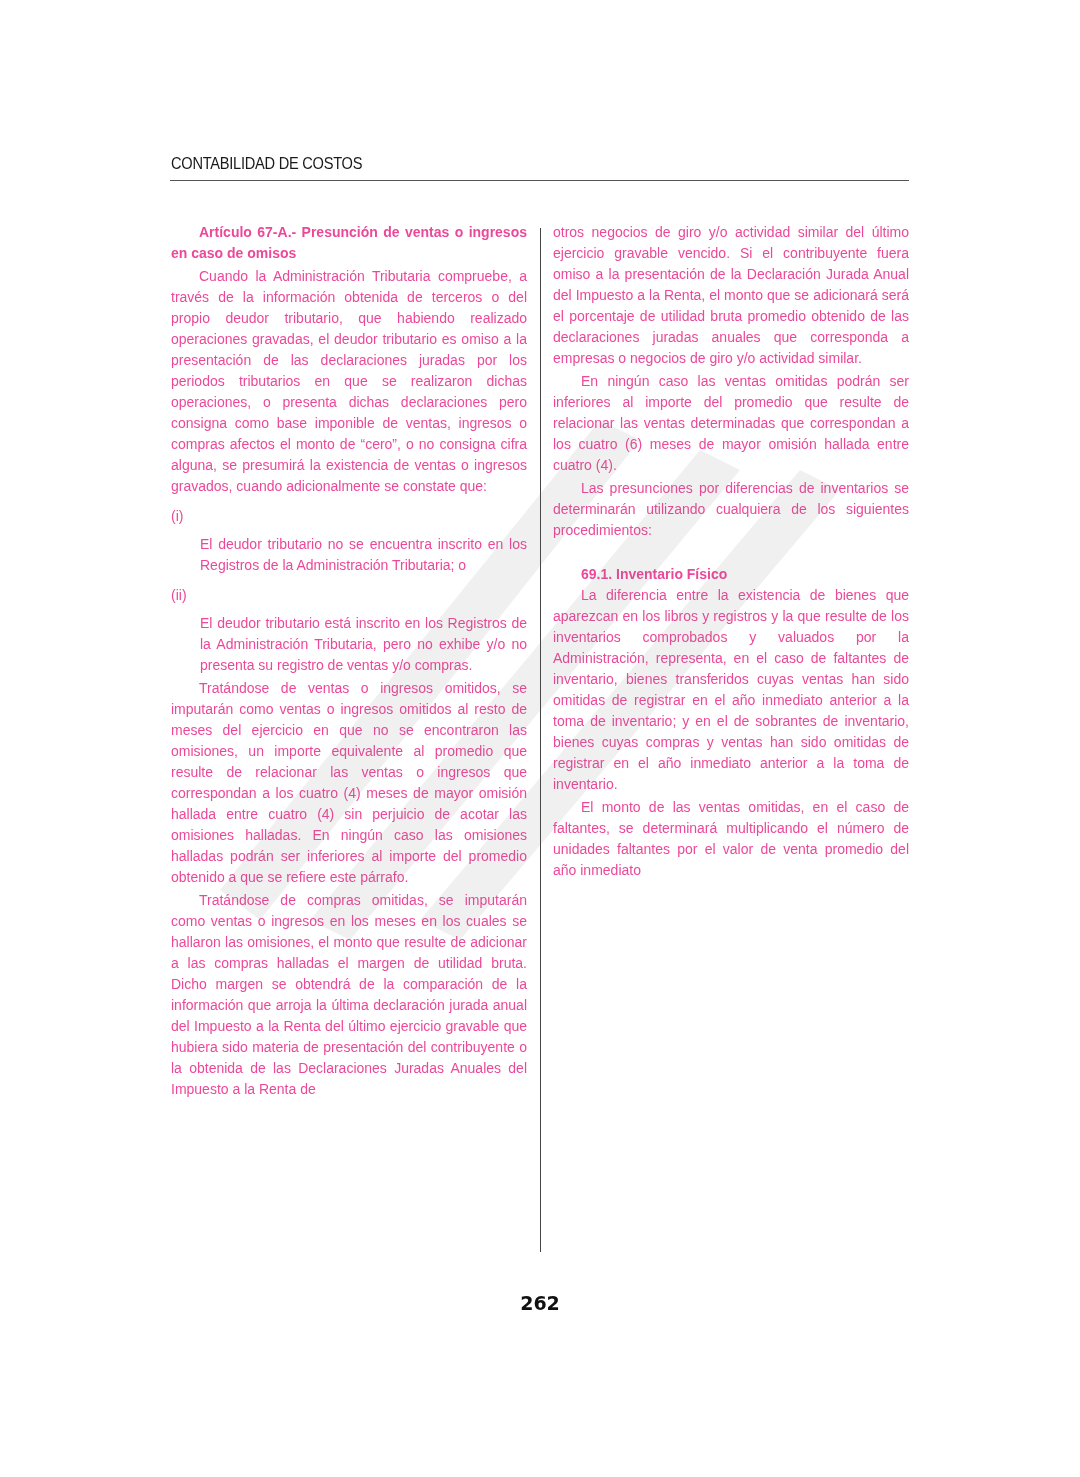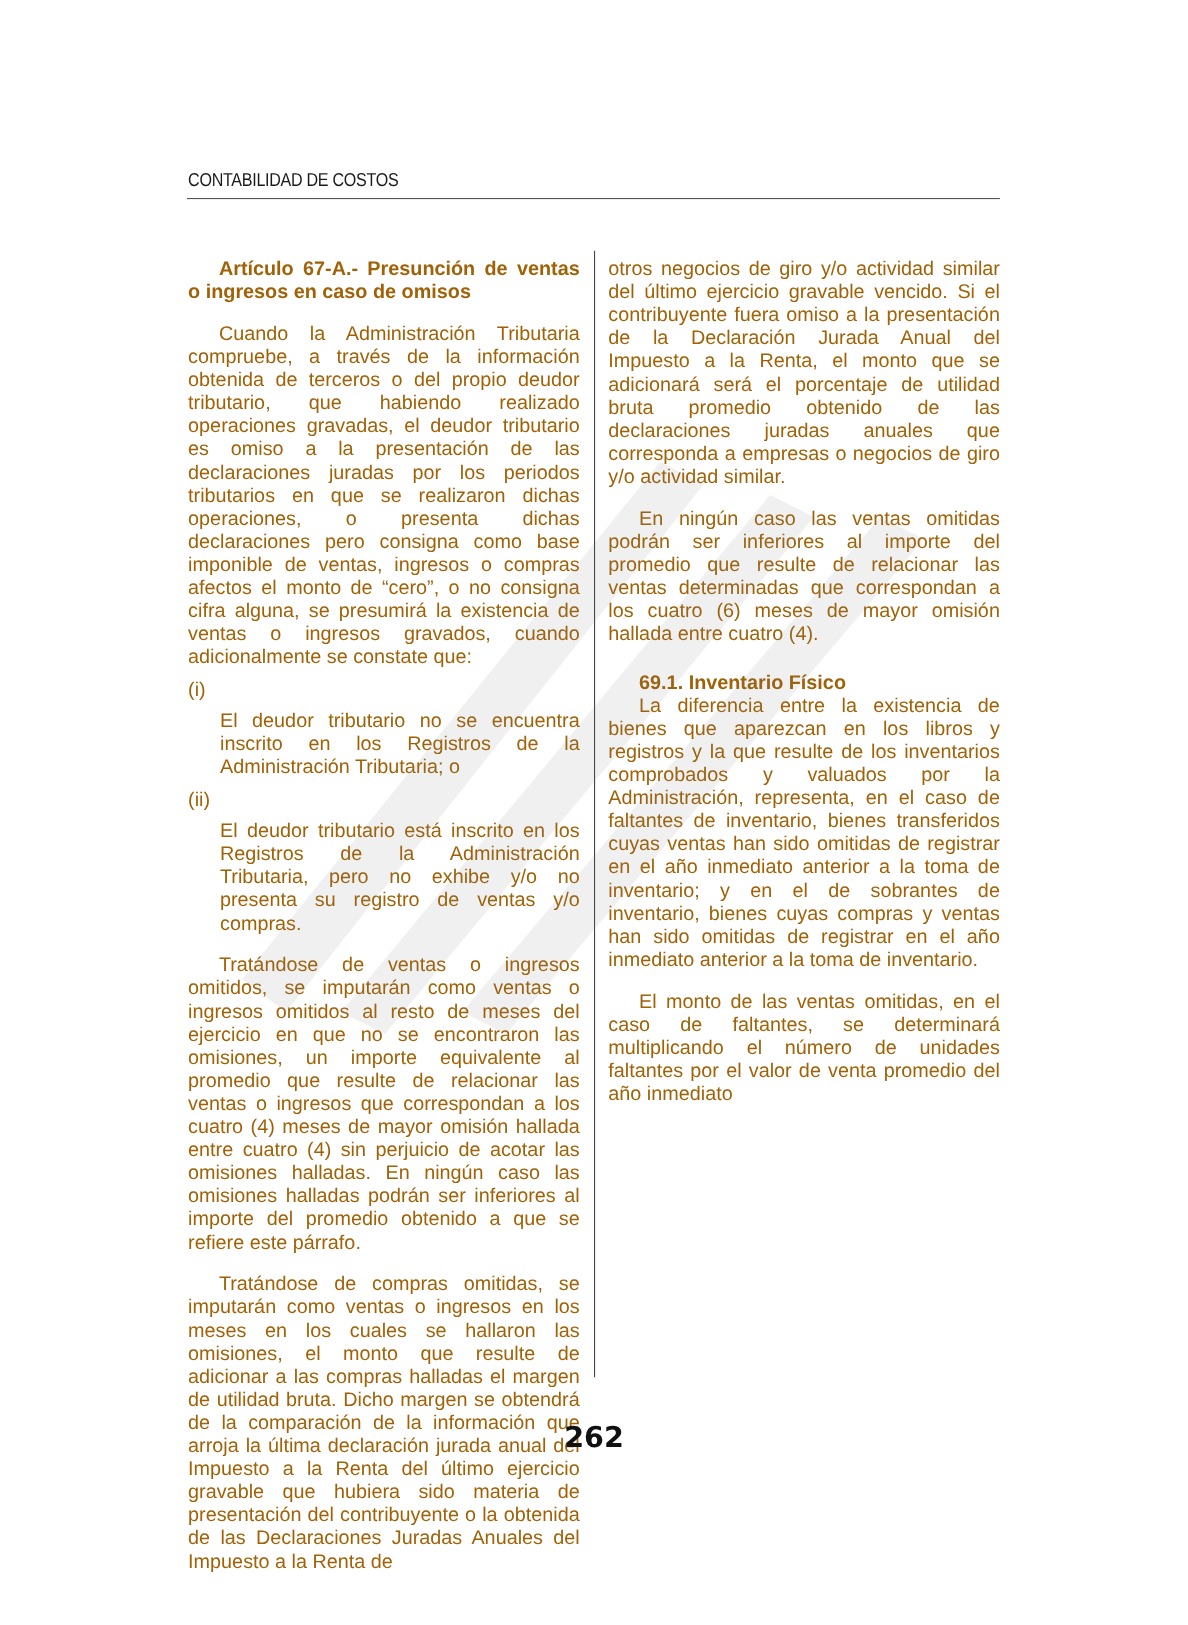--- a/index.html
+++ b/index.html
@@ -5,37 +5,37 @@
   html, body { margin: 0; padding: 0; background: #ffffff; }
   body { width: 1080px; height: 1477px; position: relative; overflow: hidden; }
   .page { position: absolute; left: 0; top: 0; width: 1080px; height: 1477px; background: #fff; }
   .running-header {
     position: absolute; left: 171px; top: 154px;
     font-family: "Liberation Sans", sans-serif; font-size: 17px; color: #1a1a1a;
     letter-spacing: -0.3px; transform: scaleX(0.86); transform-origin: left top;
   }
   .header-rule { position: absolute; left: 170px; top: 180px; width: 739px; height: 1px; background: #555; }
   .col {
-    position: absolute; top: 234px; width: 356px;
-    font-family: "Liberation Sans", sans-serif; font-size: 18px; line-height: 21px; color: #a16207;
+    position: absolute; top: 222px; width: 356px;
+    font-family: "Liberation Sans", sans-serif; font-size: 14px; line-height: 21px; color: #ec4899;
   }
   .col-left { left: 171px; }
   .col-right { left: 553px; }
   .divider { position: absolute; left: 540px; top: 228px; width: 1px; height: 1024px; background: #444; }
   p { margin: 0; text-align: justify; }
   .indent { text-indent: 28px; }
-  .gap { margin-top: 17px; }
+  .gap { margin-top: 2px; }
   .bold { font-weight: bold; }
   .list-item { display: flex; margin-top: 9px; }
   .list-item .marker { width: 29px; flex: none; }
   .list-item .text { flex: 1; text-align: justify; margin-top: 28px; }
   .subhead { font-weight: bold; padding-left: 28px; margin-top: 23px; }
   .page-number {
     position: absolute; left: 0; width: 1080px; top: 1292px; text-align: center;
-    font-family: "DejaVu Sans", sans-serif; font-weight: bold; font-size: 26px; color: #111;
+    font-family: "DejaVu Sans", sans-serif; font-weight: bold; font-size: 19px; color: #111;
   }
   .watermark {
     position: absolute; left: 220px; top: 420px; width: 640px; height: 520px;
     pointer-events: none; opacity: 0.10;
   }
 </style>
 </head>
 <body>
 
 <div class="page">
@@ -56,20 +56,21 @@
     </div>
     <p class="indent gap">Tratándose de ventas o ingresos omitidos, se imputarán como ventas o ingresos omitidos al resto de meses del ejercicio en que no se encontraron las omisiones, un importe equivalente al promedio que resulte de relacionar las ventas o ingresos que correspondan a los cuatro (4) meses de mayor omisión hallada entre cuatro (4) sin perjuicio de acotar las omisiones halladas. En ningún caso las omisiones halladas podrán ser inferiores al importe del promedio obtenido a que se refiere este párrafo.</p>
     <p class="indent gap">Tratándose de compras omitidas, se imputarán como ventas o ingresos en los meses en los cuales se hallaron las omisiones, el monto que resulte de adicionar a las compras halladas el margen de utilidad bruta. Dicho margen se obtendrá de la comparación de la información que arroja la última declaración jurada anual del Impuesto a la Renta del último ejercicio gravable que hubiera sido materia de presentación del contribuyente o la obtenida de las Declaraciones Juradas Anuales del Impuesto a la Renta de</p>
   </div>
 
   <div class="divider"></div>
 
   <div class="col col-right">
     <p>otros negocios de giro y/o actividad similar del último ejercicio gravable vencido. Si el contribuyente fuera omiso a la presentación de la Declaración Jurada Anual del Impuesto a la Renta, el monto que se adicionará será el porcentaje de utilidad bruta promedio obtenido de las declaraciones juradas anuales que corresponda a empresas o negocios de giro y/o actividad similar.</p>
     <p class="indent gap">En ningún caso las ventas omitidas podrán ser inferiores al importe del promedio que resulte de relacionar las ventas determinadas que correspondan a los cuatro (6) meses de mayor omisión hallada entre cuatro (4).</p>
+    <p class="indent gap">Las presunciones por diferencias de inventarios se determinarán utilizando cualquiera de los siguientes procedimientos:</p>
     <div class="subhead">69.1. Inventario Físico</div>
     <p class="indent">La diferencia entre la existencia de bienes que aparezcan en los libros y registros y la que resulte de los inventarios comprobados y valuados por la Administración, representa, en el caso de faltantes de inventario, bienes transferidos cuyas ventas han sido omitidas de registrar en el año inmediato anterior a la toma de inventario; y en el de sobrantes de inventario, bienes cuyas compras y ventas han sido omitidas de registrar en el año inmediato anterior a la toma de inventario.</p>
     <p class="indent gap">El monto de las ventas omitidas, en el caso de faltantes, se determinará multiplicando el número de unidades faltantes por el valor de venta promedio del año inmediato</p>
   </div>
 
   <svg class="watermark" viewBox="0 0 640 520">
     <g fill="#777">
       <polygon points="0,470 40,500 420,20 380,0"></polygon>
       <polygon points="90,500 130,520 520,50 480,30"></polygon>
       <polygon points="200,500 240,520 620,70 580,50"></polygon>

